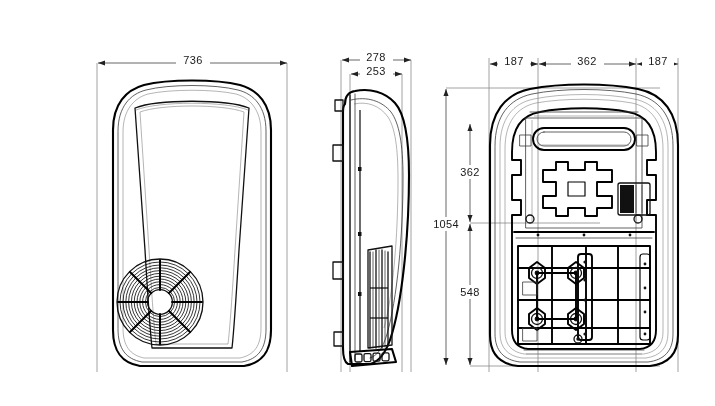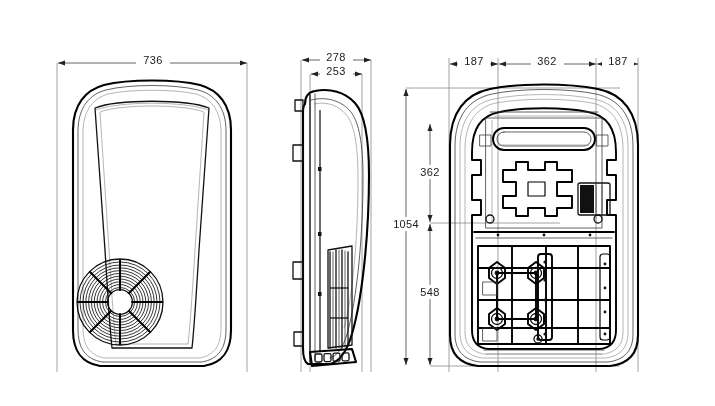--- a/index.html
+++ b/index.html
@@ -12,20 +12,21 @@
     width: 715px;
     height: 406px;
     overflow: hidden;
     font-family: "Liberation Sans", sans-serif;
   }
   #drawing-root {
     position: relative;
     width: 639px;
     height: 406px;
     background: #ffffff;
+    margin-left: 40px;
   }
   svg#tech-drawing {
     display: block;
     width: 715px;
     height: 406px;
   }
   .dim-text {
     font-family: "Liberation Sans", sans-serif;
     font-size: 11px;
     fill: #1a1a1a;

